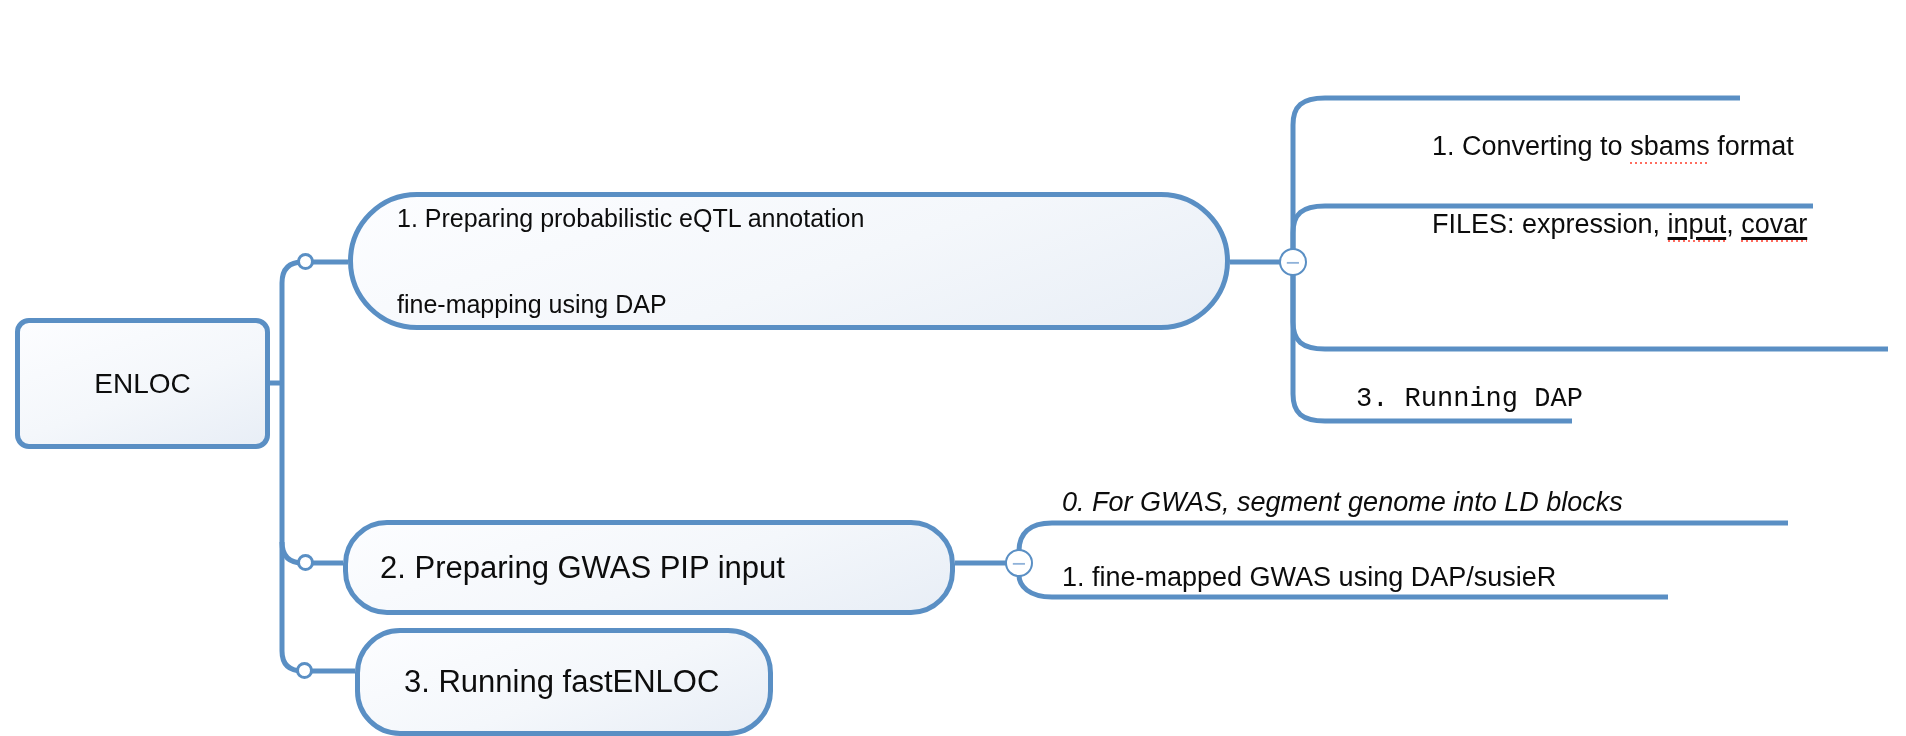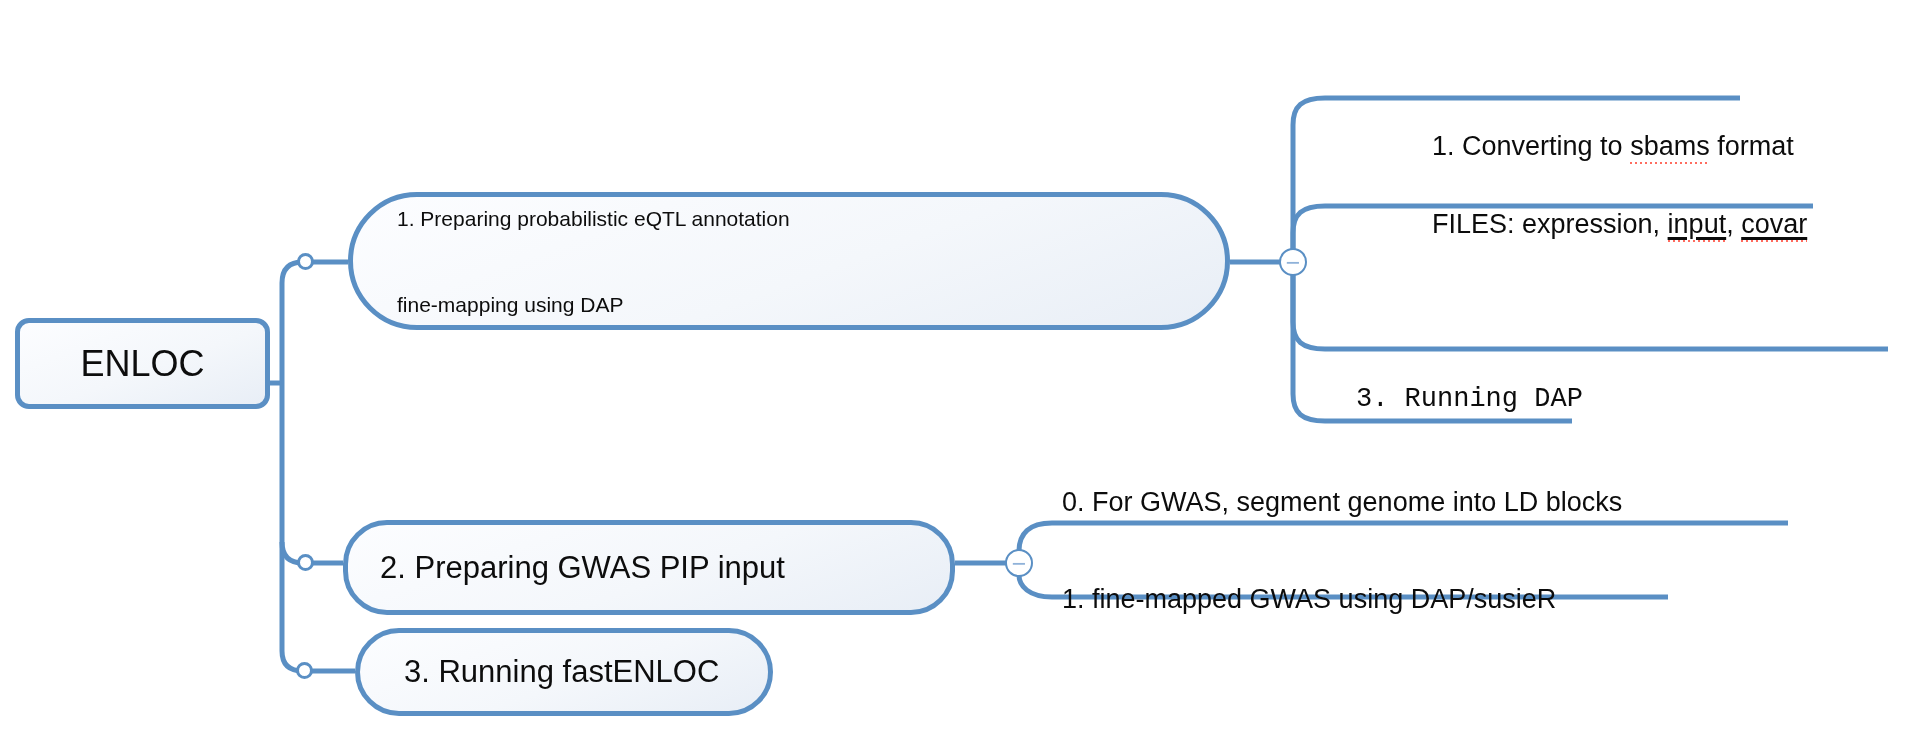--- a/index.html
+++ b/index.html
@@ -13,40 +13,40 @@
   .node {
     position:absolute; box-sizing:border-box;
     border:5px solid #5a8fc4;
     background:linear-gradient(160deg,#fcfdff 0%,#f4f7fb 55%,#e8eef6 100%);
     display:flex; align-items:center;
     color:#0d0d0d;
   }
   .node .lbl { white-space:pre; }
 
   .root-node {
-    left:15px; top:318px; width:255px; height:91px; border-radius:14px;
-    font-size:36px; justify-content:center;
+    left:15px; top:318px; width:255px; height:131px; border-radius:14px;
+    font-size:28px; justify-content:center;
   }
   .b1 { left:348px; top:192px; width:882px; height:138px; border-radius:69px;
-        padding-left:44px; font-size:21px; line-height:43px; }
+        padding-left:44px; font-size:25px; line-height:43px; }
   .b2 { left:343px; top:520px; width:612px; height:95px; border-radius:44px;
         padding-left:32px; font-size:31px; }
-  .b3 { left:355px; top:628px; width:418px; height:88px; border-radius:45px;
+  .b3 { left:355px; top:628px; width:418px; height:108px; border-radius:45px;
         padding-left:44px; font-size:31px; }
 
   .child {
     position:absolute; white-space:pre; color:#0c0c0c;
     font-size:27px; line-height:39px;
   }
   .c-b1-0 { left:1356px; top:16px; }
   .c-b1-1 { left:1432px; top:127px; }
   .c-b1-2 { left:1356px; top:232px; }
   .c-b1-3 { left:1356px; top:380px;font-family:Liberation Mono, monospace; }
-  .c-b2-0 { left:1062px; top:483px; }
-  .c-b2-1 { left:1062px; top:580px; }
+  .c-b2-0 { left:1062px; top:483px;font-style:italic; }
+  .c-b2-1 { left:1062px; top:558px; }
 
   
   .und { text-decoration:underline; text-decoration-thickness:2.5px; text-underline-offset:4px; }
   
   .msp {
     padding-bottom:3px;
     background-image:repeating-linear-gradient(to right,#ff6b5e 0 2px,transparent 2px 5px);
     background-size:100% 2.5px; background-repeat:no-repeat; background-position:0 100%;
   }
 

